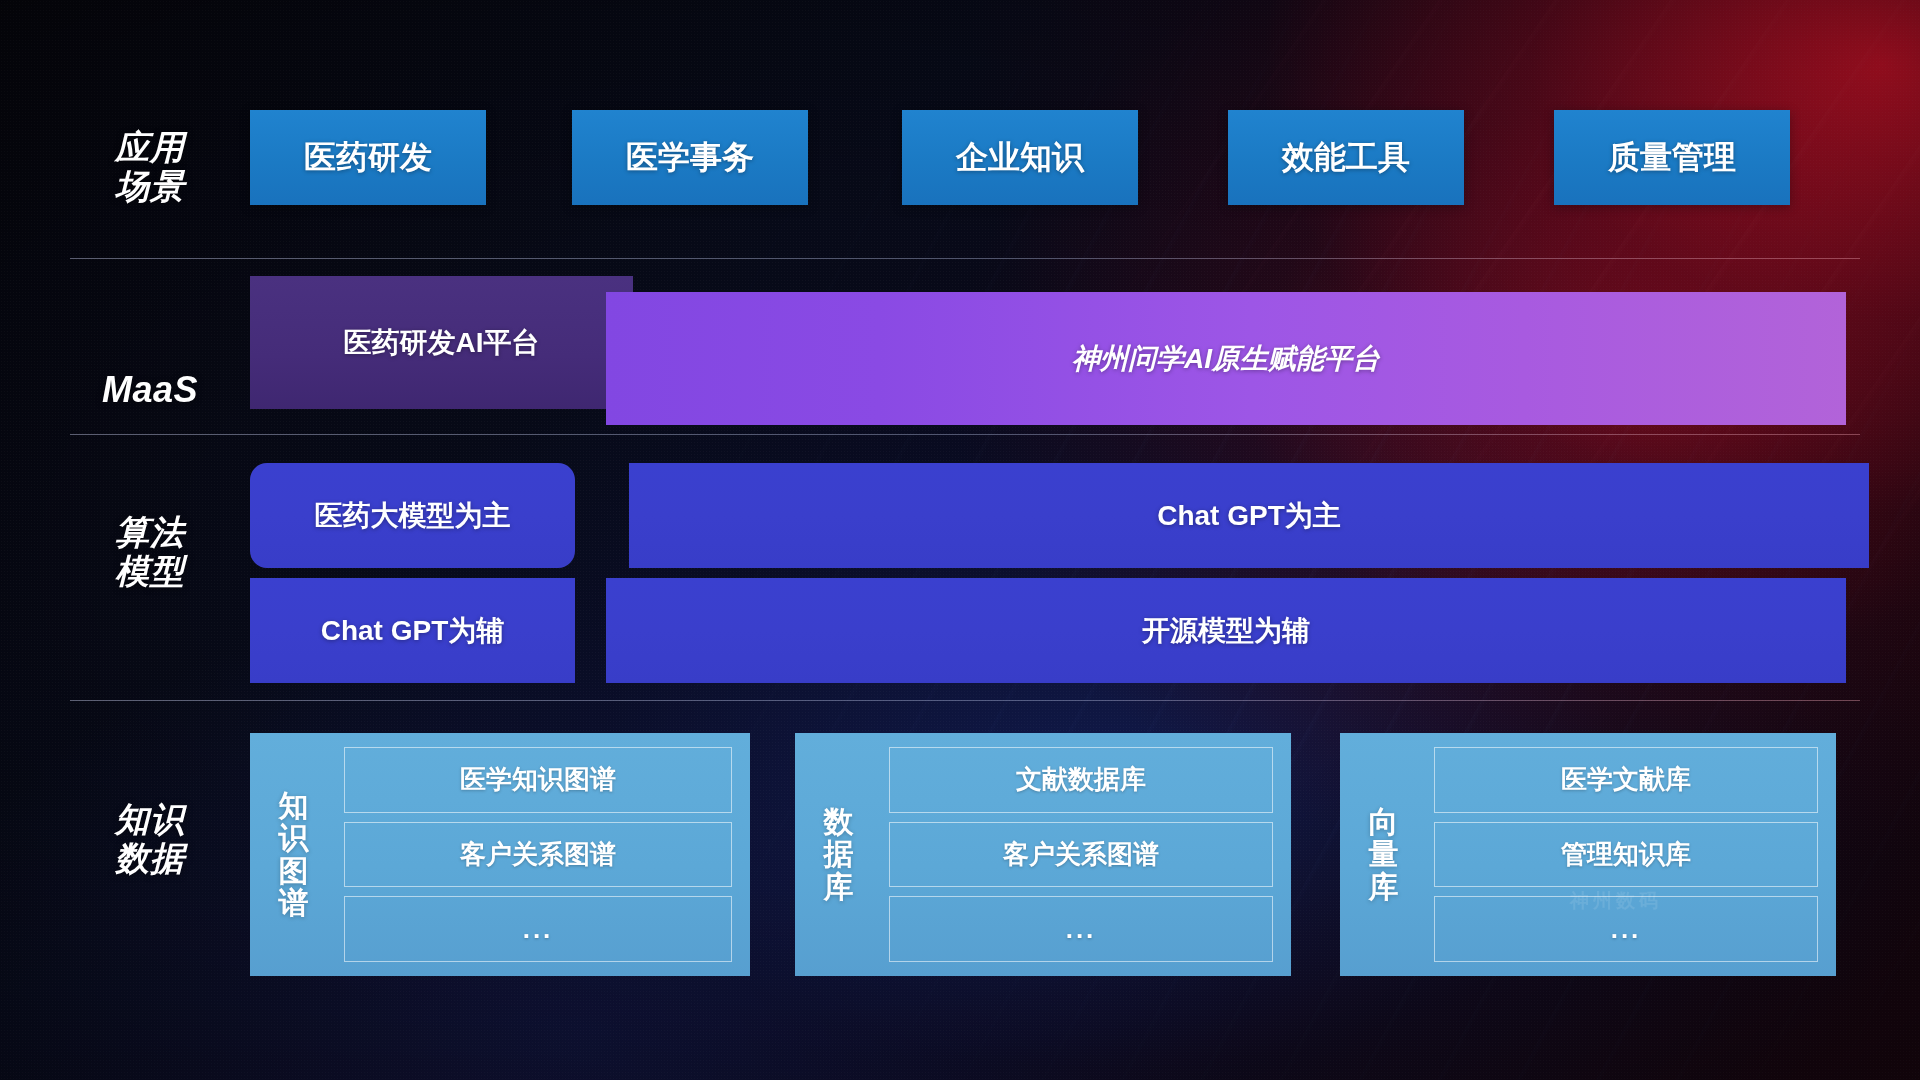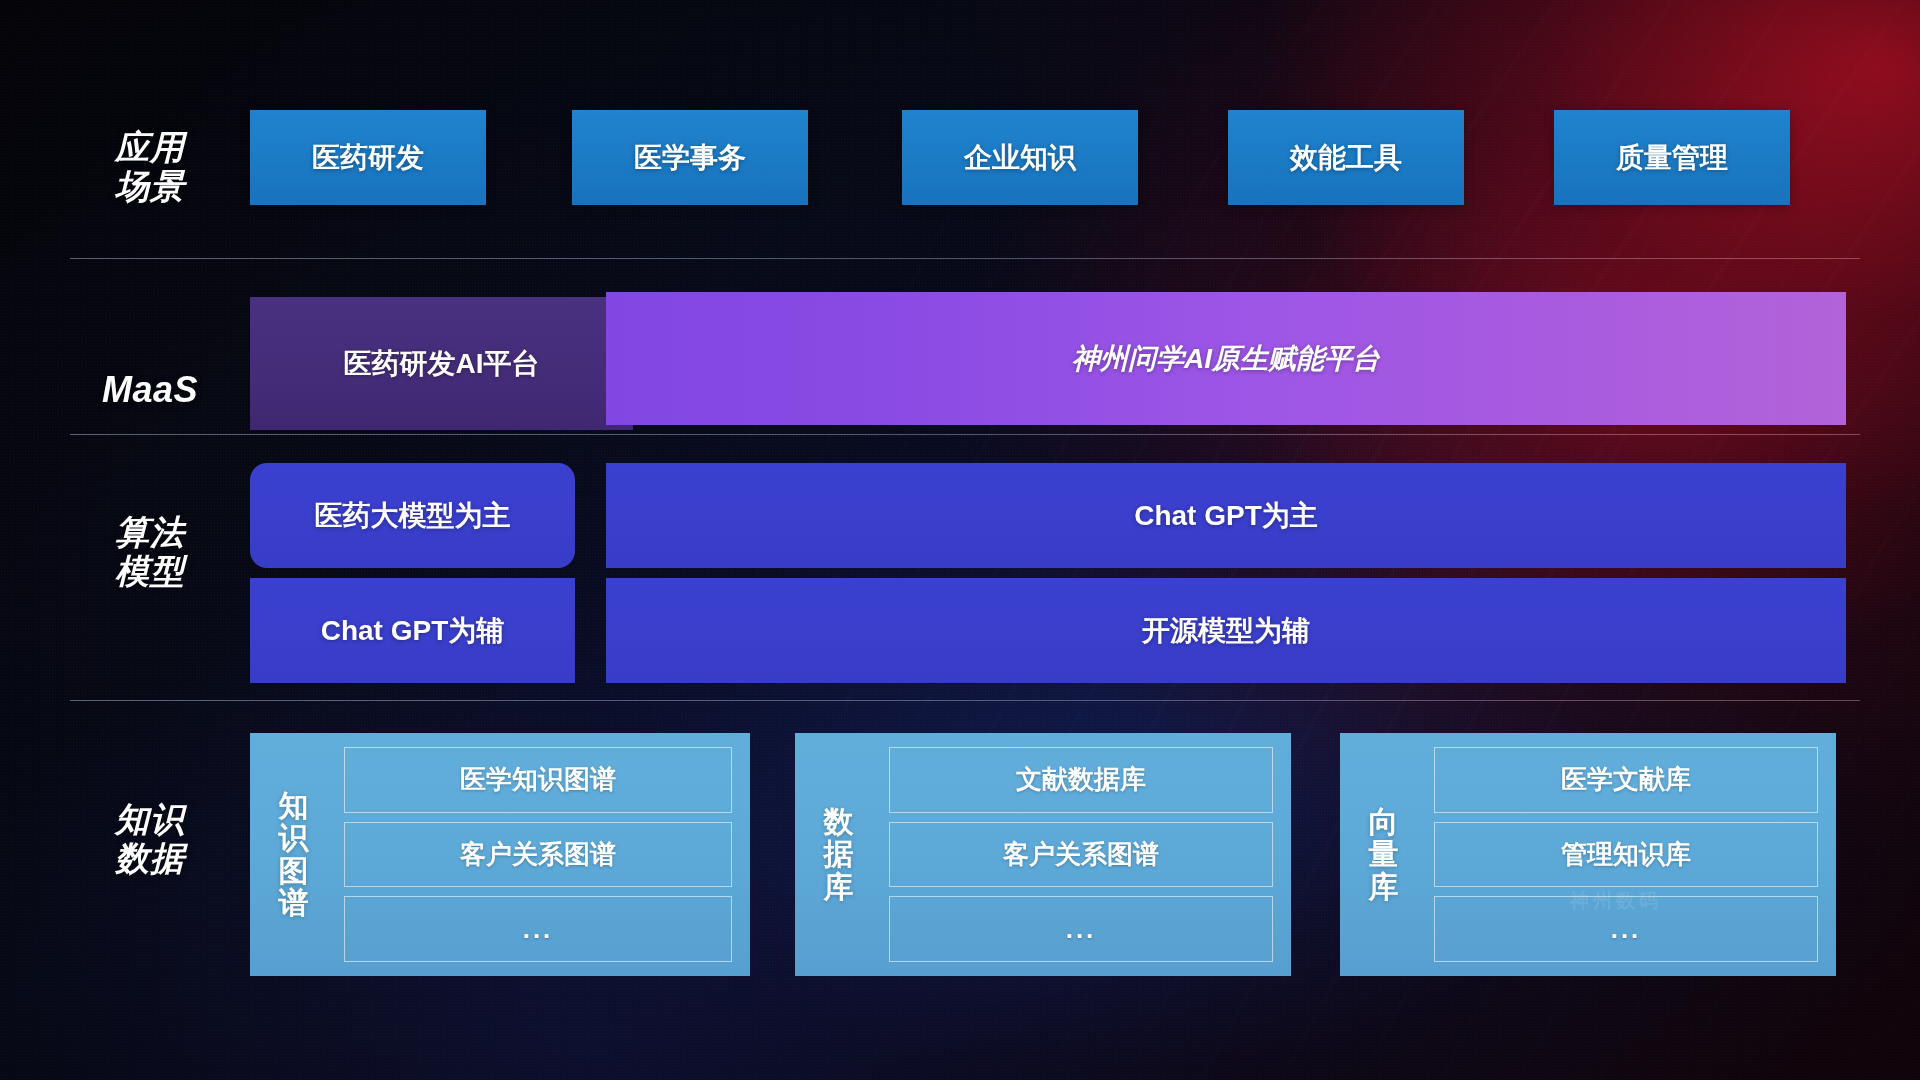--- a/index.html
+++ b/index.html
@@ -127,28 +127,28 @@
     position: relative;
     z-index: 2;
     text-shadow: 0 1px 4px rgba(0,0,0,0.35);
   }
 
   
   .app-card {
     top: 110px;
     height: 95px;
     width: 236px;
-    font-size: 28px;
+    font-size: 32px;
     background: linear-gradient(180deg, #2083cf 0%, #1b7ac4 55%, #1972bd 100%);
     box-shadow: 0 2px 10px rgba(0,0,0,0.30);
   }
 
   
   .maas-left {
-    top: 297px;
+    top: 276px;
     left: 250px;
     width: 383px;
     height: 133px;
     font-size: 28px;
     background: linear-gradient(180deg, #4a3180 0%, #452c79 60%, #3f2771 100%);
   }
   .maas-right {
     top: 292px;
     left: 606px;
     width: 1240px;
@@ -158,21 +158,21 @@
     font-style: italic;
   }
 
   
   .algo {
     font-size: 28px;
     height: 105px;
     background: linear-gradient(180deg, #3a40cf 0%, #3a3fcc 50%, #383dc8 100%);
   }
   .algo-l1 { top: 463px; left: 250px; width: 325px; border-radius: 17px; }
-  .algo-r1 { top: 463px; left: 606px; width: 1240px; }
+  .algo-r1 { top: 463px; left: 629px; width: 1240px; }
   .algo-l2 { top: 578px; left: 250px; width: 325px; }
   .algo-r2 { top: 578px; left: 606px; width: 1240px; }
 
   
   .kpanel {
     position: absolute;
     top: 733px;
     height: 243px;
     background: linear-gradient(180deg, #62aedb 0%, #5ca8d7 55%, #579fd0 100%);
     display: flex;

